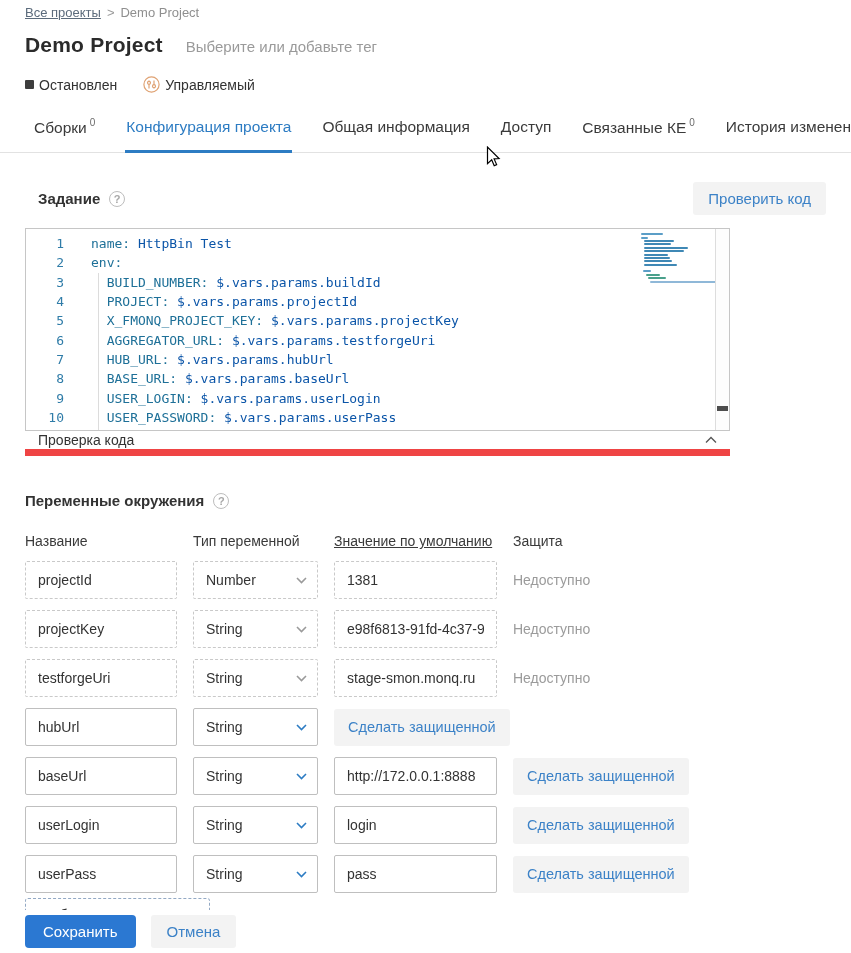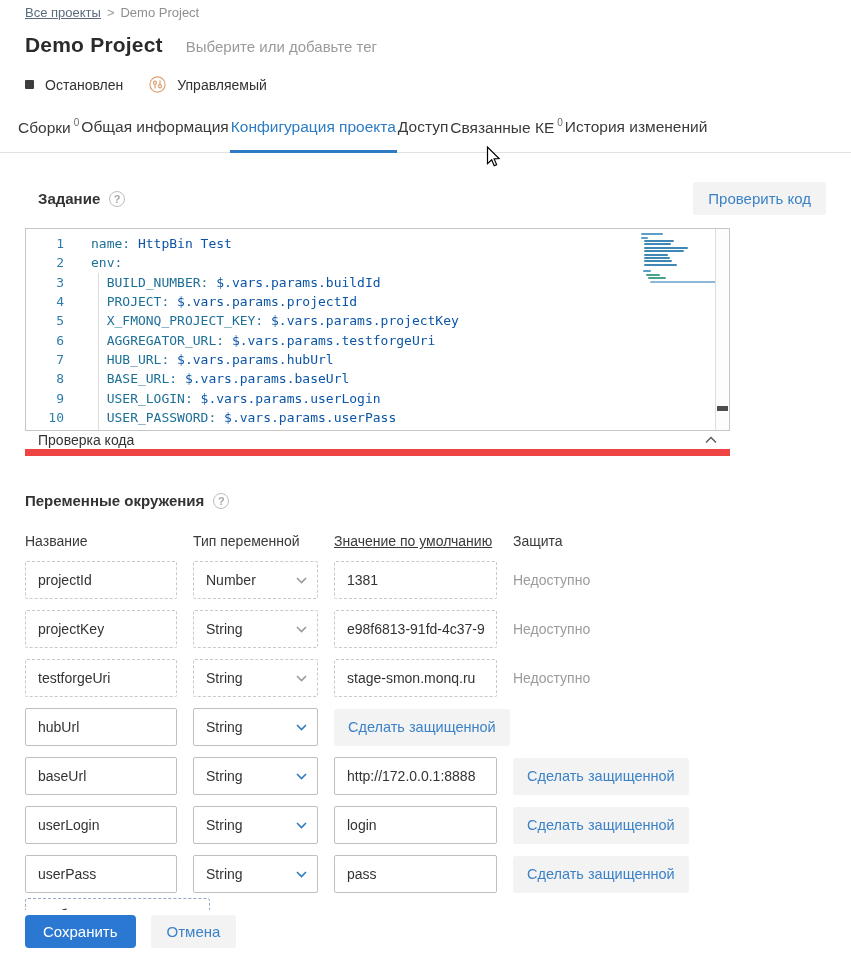--- a/index.html
+++ b/index.html
@@ -18,26 +18,26 @@
   .breadcrumb a { color: #5c6b7c; text-decoration: underline; cursor: pointer; }
   .breadcrumb .sep { margin: 0 6px; color: #9a9a9a; }
 
   
   .title-row { margin-top: 13px; display: flex; align-items: baseline; }
   .title-row h1 { font-size: 21px; font-weight: 700; color: #2b2b2b; letter-spacing: .2px; }
   .tag-placeholder { margin-left: 23px; font-size: 15px; color: #9a9a9a; cursor: text; }
 
   
   .badges { margin-top: 19px; display: flex; align-items: center; gap: 26px; font-size: 14px; color: #333; }
-  .badge { display: inline-flex; align-items: center; gap: 11px; }
+  .badge { display: inline-flex; align-items: center; gap: 5px; }
   .stop-square { width: 9px; height: 9px; background: #3d3d3d; border-radius: 1px; display:inline-block; }
 
   
   .tabs-wrap { margin-top: 21px; border-bottom: 1px solid #e2e2e2; }
-  .tabs { display: flex; padding-left: 17px; text-align: center; }
+  .tabs { display: flex; gap: 29px; padding-left: 33px; text-align: center; }
   .tab { position: relative; font-size: 15.5px; color: #3a3a3a; padding: 4px 1px 15px 1px; cursor: pointer; white-space: nowrap; }
   .tab .tab-badge { font-size: 10px; color: #6b6b6b; position: relative; top: -1px; margin-left: 3px; }
   .tab.active { color: #2d7cc3; }
   .tab.active::after { content:""; position: absolute; left: 0; right: 0; bottom: -1px; height: 3px; background: #2d7cc3; }
 
   
   .section-head { display: flex; align-items: center; justify-content: space-between; }
   .task-head { margin-top: 29px; height: 33px; padding-left: 38px; }
   .section-label { font-size: 15px; font-weight: 700; color: #333; }
   .label-wrap { display: inline-flex; align-items: center; gap: 9px; }
@@ -163,22 +163,22 @@
         <circle cx="11" cy="10.2" r="1.5" fill="#fff" stroke="#dfa273" stroke-width="1.2"></circle>
       </svg>
     </span>
     <span>Управляемый</span>
   </span>
 </div>
 
 <div class="tabs-wrap">
   <nav class="tabs" id="tabs">
       <div class="tab"><span>Сборки</span><sup class="tab-badge">0</sup></div>
+      <div class="tab active"><span>Конфигурация проекта</span></div>
       <div class="tab"><span>Общая информация</span></div>
-      <div class="tab active"><span>Конфигурация проекта</span></div>
       <div class="tab"><span>Доступ</span></div>
       <div class="tab"><span>Связанные КЕ</span><sup class="tab-badge">0</sup></div>
       <div class="tab"><span>История изменений</span></div>
     </nav>
 </div>
 
 <div class="section-head task-head px">
   <span class="label-wrap">
     <span class="section-label">Задание</span>
     <span class="help-icon">?</span>

